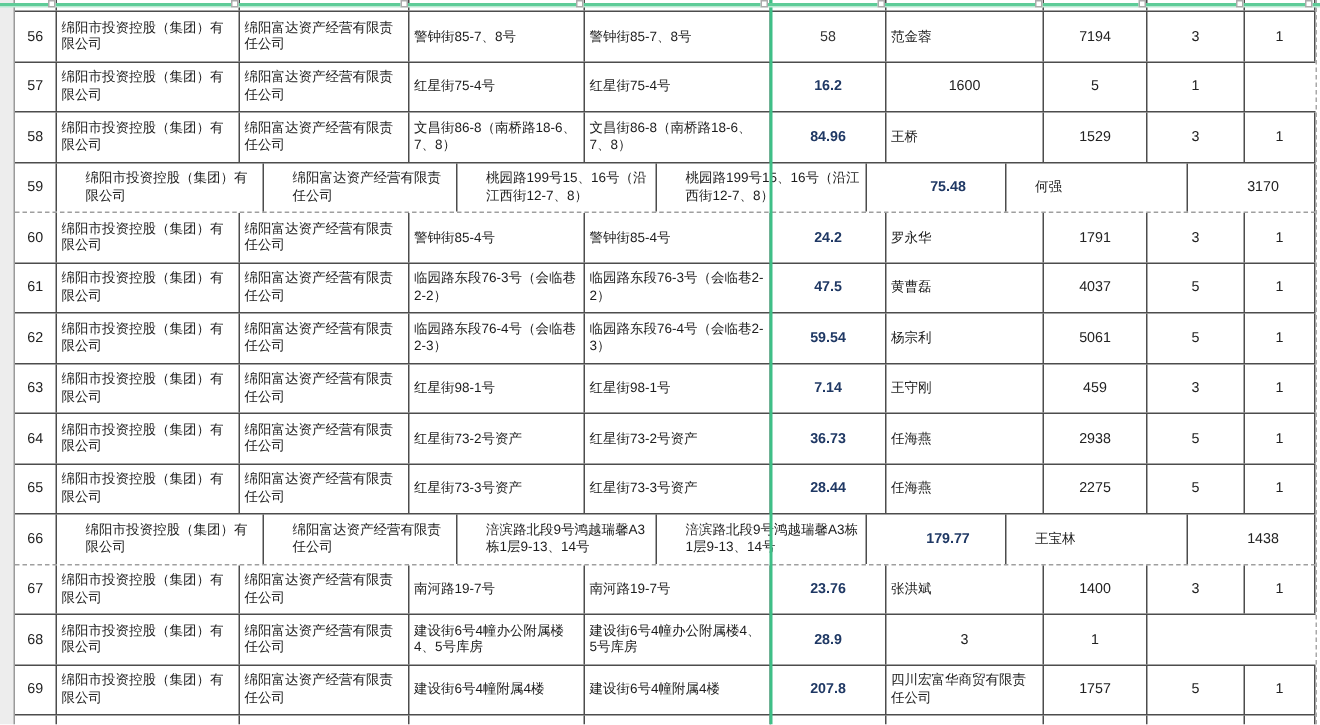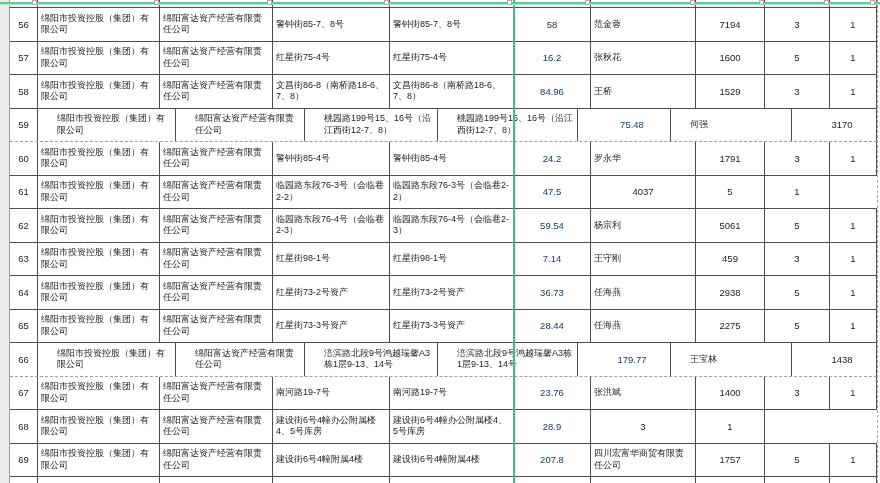--- a/index.html
+++ b/index.html
@@ -24,21 +24,21 @@
 
   .cell { border-right:1px solid #4d4d4d; display:flex; align-items:center;
           overflow:hidden; font-size:9px; line-height:11.5px; color:#1c1c1c;
           padding:1px 3px; }
   .cell:last-child { border-right:1px solid #4d4d4d; }
 
   .c-center { justify-content:center; text-align:center; padding:1px 1px; }
   .c-left   { justify-content:flex-start; text-align:left; }
 
   .cell.area { font-family:"Liberation Sans", sans-serif; color:#333; font-size:9.5px; }
-  .cell.area.bold-area { color:#1f3864; font-weight:normal;text-align:right; }
+  .cell.area.bold-area { color:#1f3864; font-weight:bold;text-align:right; }
   .cell.amount, .cell.seq, .cell.term, .cell.count { font-size:9.5px; color:#222; }
 
   
   .green-hline { position:absolute; left:0; top:2px; width:880px; height:2px;
                  background:#5ecc98; box-shadow:0 1px 0 #b9e9d3; z-index:5; }
   .green-vline { position:absolute; top:0; height:483px; width:2px;
                  background:#3fbf87; z-index:4; }
   
   .vdash { position:absolute; top:0; height:483px; width:0;
            border-left:1px dashed #a8a8a8; z-index:3; }
@@ -82,21 +82,20 @@
     <div class="cell c-center count">1</div>
   </div>
 
   <div class="row">
     <div class="cell c-center seq">57</div>
     <div class="cell c-left">绵阳市投资控股（集团）有限公司</div>
     <div class="cell c-left">绵阳富达资产经营有限责任公司</div>
     <div class="cell c-left">红星街75-4号</div>
     <div class="cell c-left">红星街75-4号</div>
     <div class="cell c-center area bold-area">16.2</div>
-    <div class="cell c-left">张秋花</div>
     <div class="cell c-center amount">1600</div>
     <div class="cell c-center term">5</div>
     <div class="cell c-center count">1</div>
   </div>
 
   <div class="row">
     <div class="cell c-center seq">58</div>
     <div class="cell c-left">绵阳市投资控股（集团）有限公司</div>
     <div class="cell c-left">绵阳富达资产经营有限责任公司</div>
     <div class="cell c-left">文昌街86-8（南桥路18-6、7、8）</div>
@@ -134,20 +133,21 @@
     <div class="cell c-center count">1</div>
   </div>
 
   <div class="row">
     <div class="cell c-center seq">61</div>
     <div class="cell c-left">绵阳市投资控股（集团）有限公司</div>
     <div class="cell c-left">绵阳富达资产经营有限责任公司</div>
     <div class="cell c-left">临园路东段76-3号（会临巷2-2）</div>
     <div class="cell c-left">临园路东段76-3号（会临巷2-2）</div>
     <div class="cell c-center area bold-area">47.5</div>
+    <div class="cell c-left">黄曹磊</div>
     <div class="cell c-center amount">4037</div>
     <div class="cell c-center term">5</div>
     <div class="cell c-center count">1</div>
   </div>
 
   <div class="row">
     <div class="cell c-center seq">62</div>
     <div class="cell c-left">绵阳市投资控股（集团）有限公司</div>
     <div class="cell c-left">绵阳富达资产经营有限责任公司</div>
     <div class="cell c-left">临园路东段76-4号（会临巷2-3）</div>

